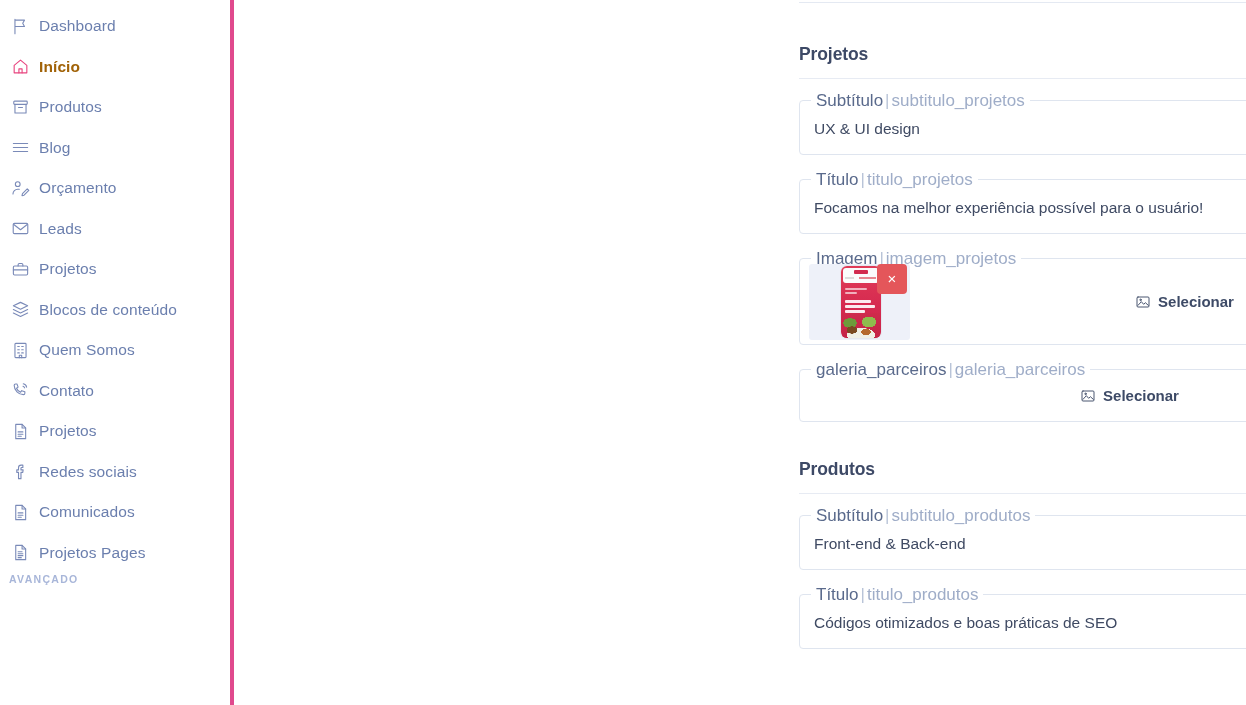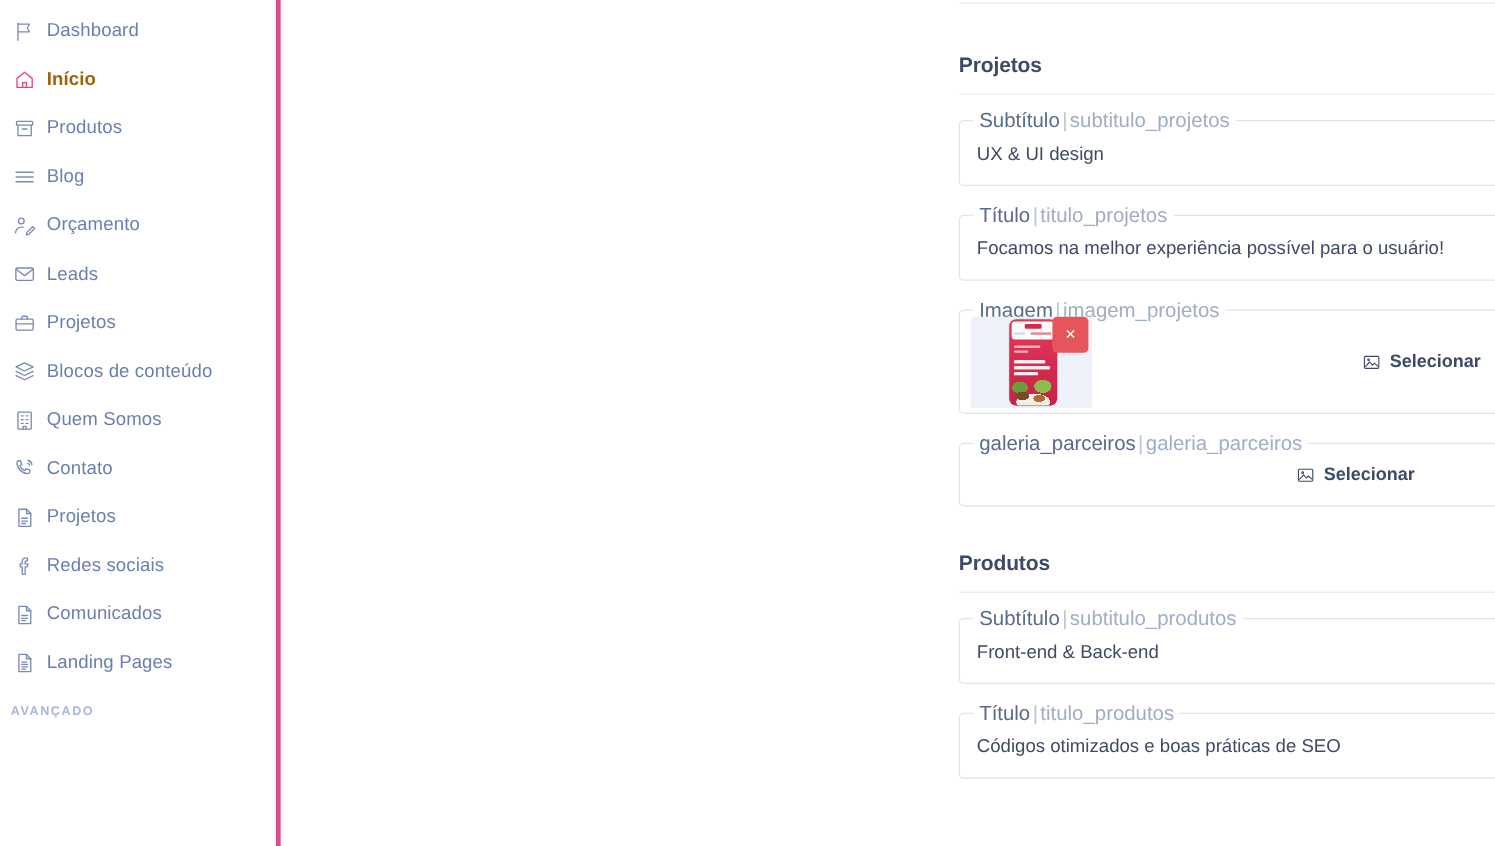--- a/index.html
+++ b/index.html
@@ -46,21 +46,21 @@
     margin-left: 8px;
     font-size: 15.5px;
     color: #6b7fae;
     letter-spacing: 0.1px;
     white-space: nowrap;
   }
   .nav-item.active .nav-ico { color: #e8447f; }
   .nav-item.active .nav-label { color: #a16207; font-weight: bold; }
 
   #adv-label {
-    margin-top: 14px;
+    margin-top: 0;
     padding-left: 9px;
     font-size: 10.5px;
     font-weight: bold;
     letter-spacing: 1.3px;
     color: #a8b6d9;
     text-transform: uppercase;
   }
 
   
   #main {
@@ -329,21 +329,21 @@
           <span class="nav-label">Comunicados</span>
         </div>
         <div class="nav-item">
           <span class="nav-ico">
             <svg width="19" height="19" viewBox="0 0 24 24">
               <path stroke="currentColor" fill="none" stroke-width="1.4" stroke-linecap="round" stroke-linejoin="round" d="M6 3h8l4.5 4.5V21H6z"></path>
               <path stroke="currentColor" fill="none" stroke-width="1.4" stroke-linecap="round" stroke-linejoin="round" d="M14 3v4.5h4.5"></path>
               <path stroke="currentColor" fill="none" stroke-width="1.4" stroke-linecap="round" stroke-linejoin="round" d="M9 11h5M9 13.5h6M9 16h6M9 18.5h4"></path>
             </svg>
           </span>
-          <span class="nav-label">Landing Pages</span>
+          <span class="nav-label">Projetos Pages</span>
         </div>
       </div>
     <div id="adv-label">AVANÇADO</div>
     <div id="sidebar-edge"></div>
   </nav>
 
   <main id="main">
     <div id="top-divider"></div>
     <div id="content">
         <section style="margin-top: 44px;">

